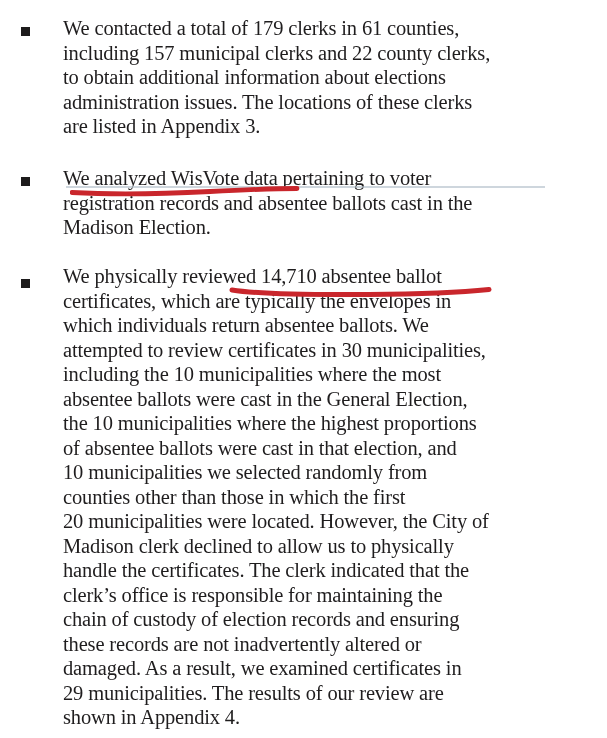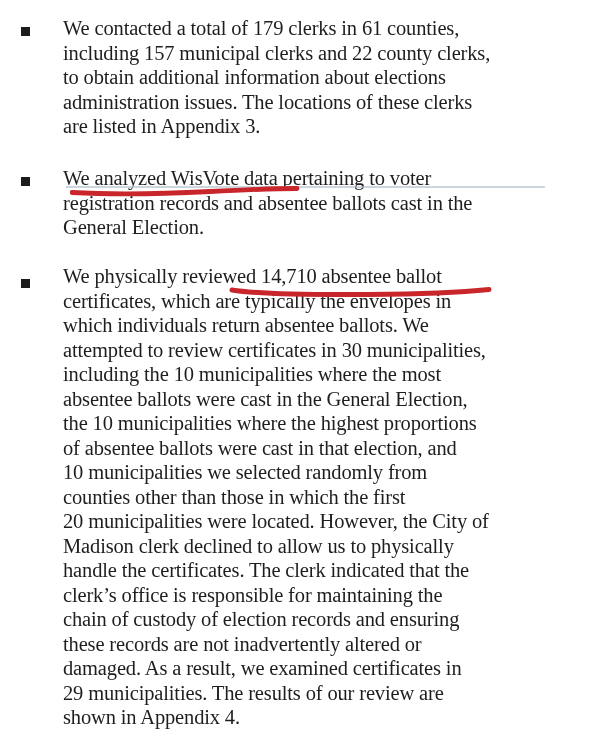--- a/index.html
+++ b/index.html
@@ -72,21 +72,21 @@
 including 157 municipal clerks and 22 county clerks,
 to obtain additional information about elections
 administration issues. The locations of these clerks
 are listed in Appendix 3.</div>
   </div>
 
   <div class="bullet-item" id="p2">
     <span class="bullet-marker"></span>
     <div class="bullet-text">We analyzed WisVote data pertaining to voter
 registration records and absentee ballots cast in the
-General Election.</div>
+Madison Election.</div>
   </div>
 
   <div class="bullet-item" id="p3">
     <span class="bullet-marker"></span>
     <div class="bullet-text">We physically reviewed 14,710 absentee ballot
 certificates, which are typically the envelopes in
 which individuals return absentee ballots. We
 attempted to review certificates in 30 municipalities,
 including the 10 municipalities where the most
 absentee ballots were cast in the General Election,

